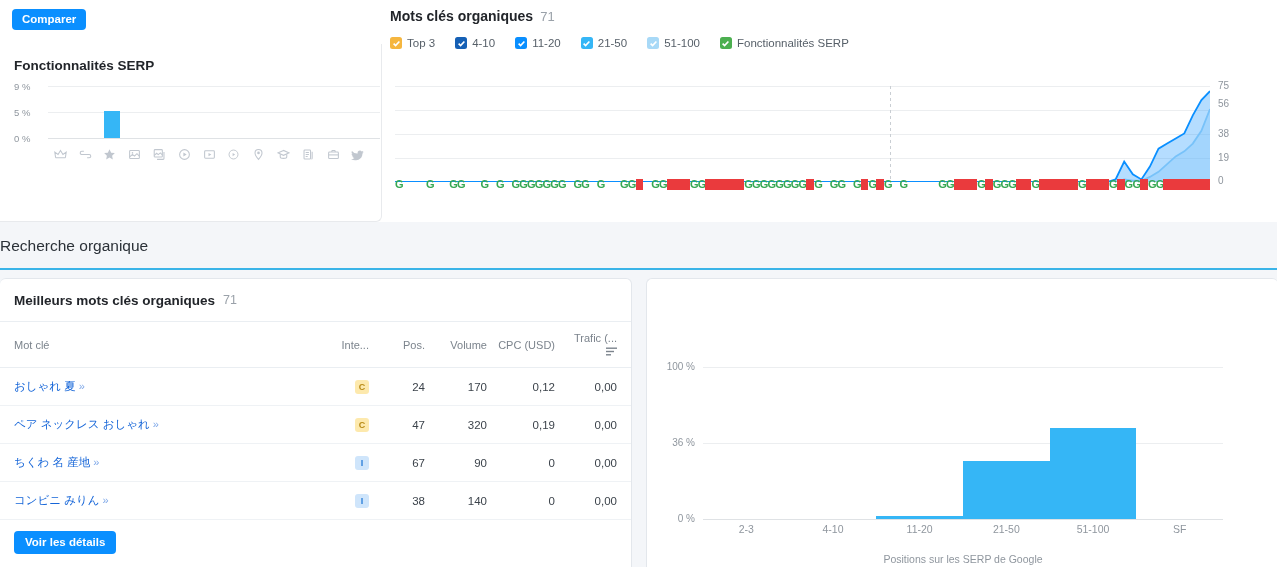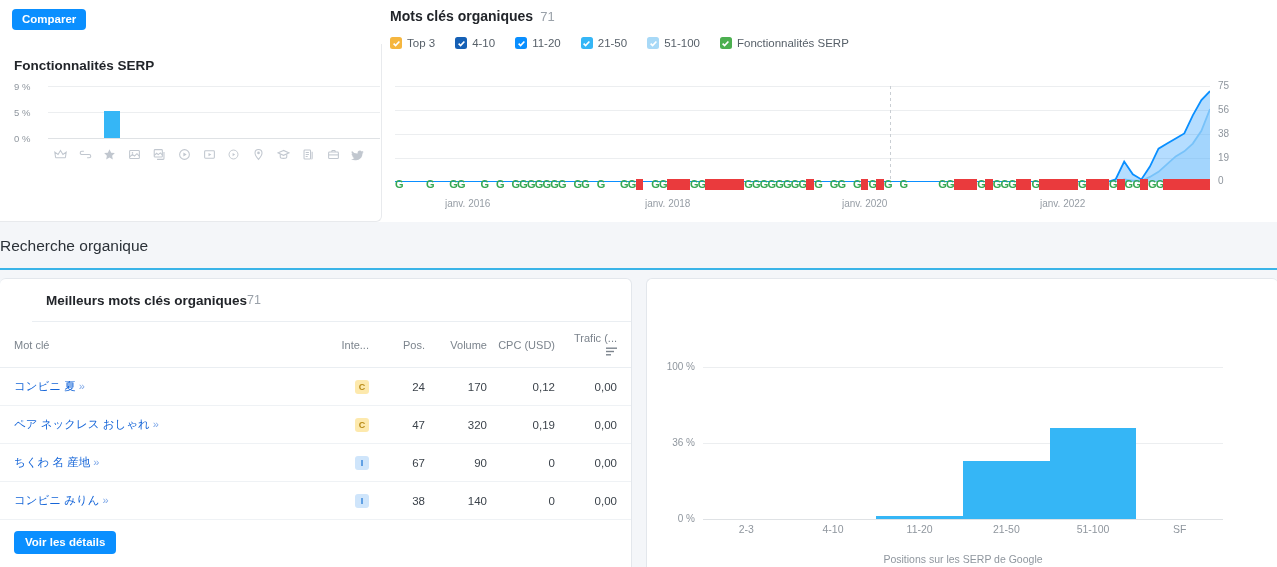--- a/index.html
+++ b/index.html
@@ -106,24 +106,23 @@
 
   
   .bottom { position: relative; width: 1277px; height: 297px; background: #f4f6f9; }
   .panel {
     position: absolute; top: 8px; background: #fff;
     border: 1px solid #e3e7ec; border-radius: 6px;
   }
   .panel.left { left: 0; width: 632px; height: 297px; border-left: none; }
   .panel.right { left: 646px; width: 632px; height: 297px; border-right: none; }
   .panel-head {
-    display: flex; align-items: flex-start; gap: 0;
+    display: flex; align-items: flex-start; gap: 8px;
     padding: 14px 14px 13px 14px;
     border-bottom: 1px solid #eaeef2;
-    margin-left: 32px;
   }
   .panel-head .t { font-size: 13.5px; font-weight: bold; color: #22252a; }
   .panel-head .c { font-size: 12.5px; color: #9aa1a9; }
 
   
   table.kw { width: 100%; border-collapse: collapse; }
   table.kw th {
     font-size: 11px; font-weight: normal; color: #7c848d;
     text-align: right; padding: 10px 0 9px 0;
     border-bottom: 1px solid #eaeef2; background:#fff;
@@ -437,32 +436,26 @@
           <span class="gm red" style="left: 776.19px; width: 7.7619px;"></span>
           <span class="gm red" style="left: 783.952px; width: 7.7619px;"></span>
           <span class="gm red" style="left: 791.714px; width: 7.7619px;"></span>
           <span class="gm red" style="left: 799.476px; width: 7.7619px;"></span>
           <span class="gm red" style="left: 807.238px; width: 7.7619px;"></span>
           <div style="position: absolute; left: 0px; top: 7px; width: 815px; height: 2.5px; background: rgb(92, 196, 107); z-index: -1;"></div>
         </div>
 
       <div class="okw-yax">
         <span style="top:-6px;">75</span>
-        <span style="top:18px;">56</span>
+        <span style="top:12px;">56</span>
         <span style="top:42px;">38</span>
         <span style="top:66px;">19</span>
         <span style="top:89px;">0</span>
       </div>
 
-      <div class="okw-xax">
-        <span style="left:55px;width:60px;overflow:hidden;white-space:nowrap;">janv. 2016</span>
-        <span style="left:255px;width:58px;overflow:hidden;white-space:nowrap;">janv. 2018</span>
-        <span style="left:452px;width:58px;overflow:hidden;white-space:nowrap;">janv. 2020</span>
-        <span style="left:650px;width:58px;overflow:hidden;white-space:nowrap;">janv. 2022</span>
-      </div>
     </div>
   </div>
 </div>
 
 <div class="band">
   <div class="band-title">Recherche organique</div>
 </div>
 
 <div class="bottom">
 
@@ -487,21 +480,21 @@
                   <rect x="0" y="0.5" width="11" height="1.4" fill="#7c848d"></rect>
                   <rect x="0" y="3.8" width="8" height="1.4" fill="#7c848d"></rect>
                   <rect x="0" y="7.1" width="5" height="1.4" fill="#7c848d"></rect>
                 </svg>
             </span>
           </th>
         </tr>
       </thead>
       <tbody id="kw-body">
           <tr>
-            <td class="kwcol"><a href="#">コンビニ 夏</a><span class="chev">»</span></td>
+            <td class="kwcol"><a href="#">おしゃれ 夏</a><span class="chev">»</span></td>
             <td class="col-int"><span class="badge c">C</span></td>
             <td class="col-pos">24</td>
             <td class="col-vol">170</td>
             <td class="col-cpc">0,12</td>
             <td class="col-tra">0,00</td>
           </tr>
           <tr>
             <td class="kwcol"><a href="#">ペア ネックレス おしゃれ</a><span class="chev">»</span></td>
             <td class="col-int"><span class="badge c">C</span></td>
             <td class="col-pos">47</td>

